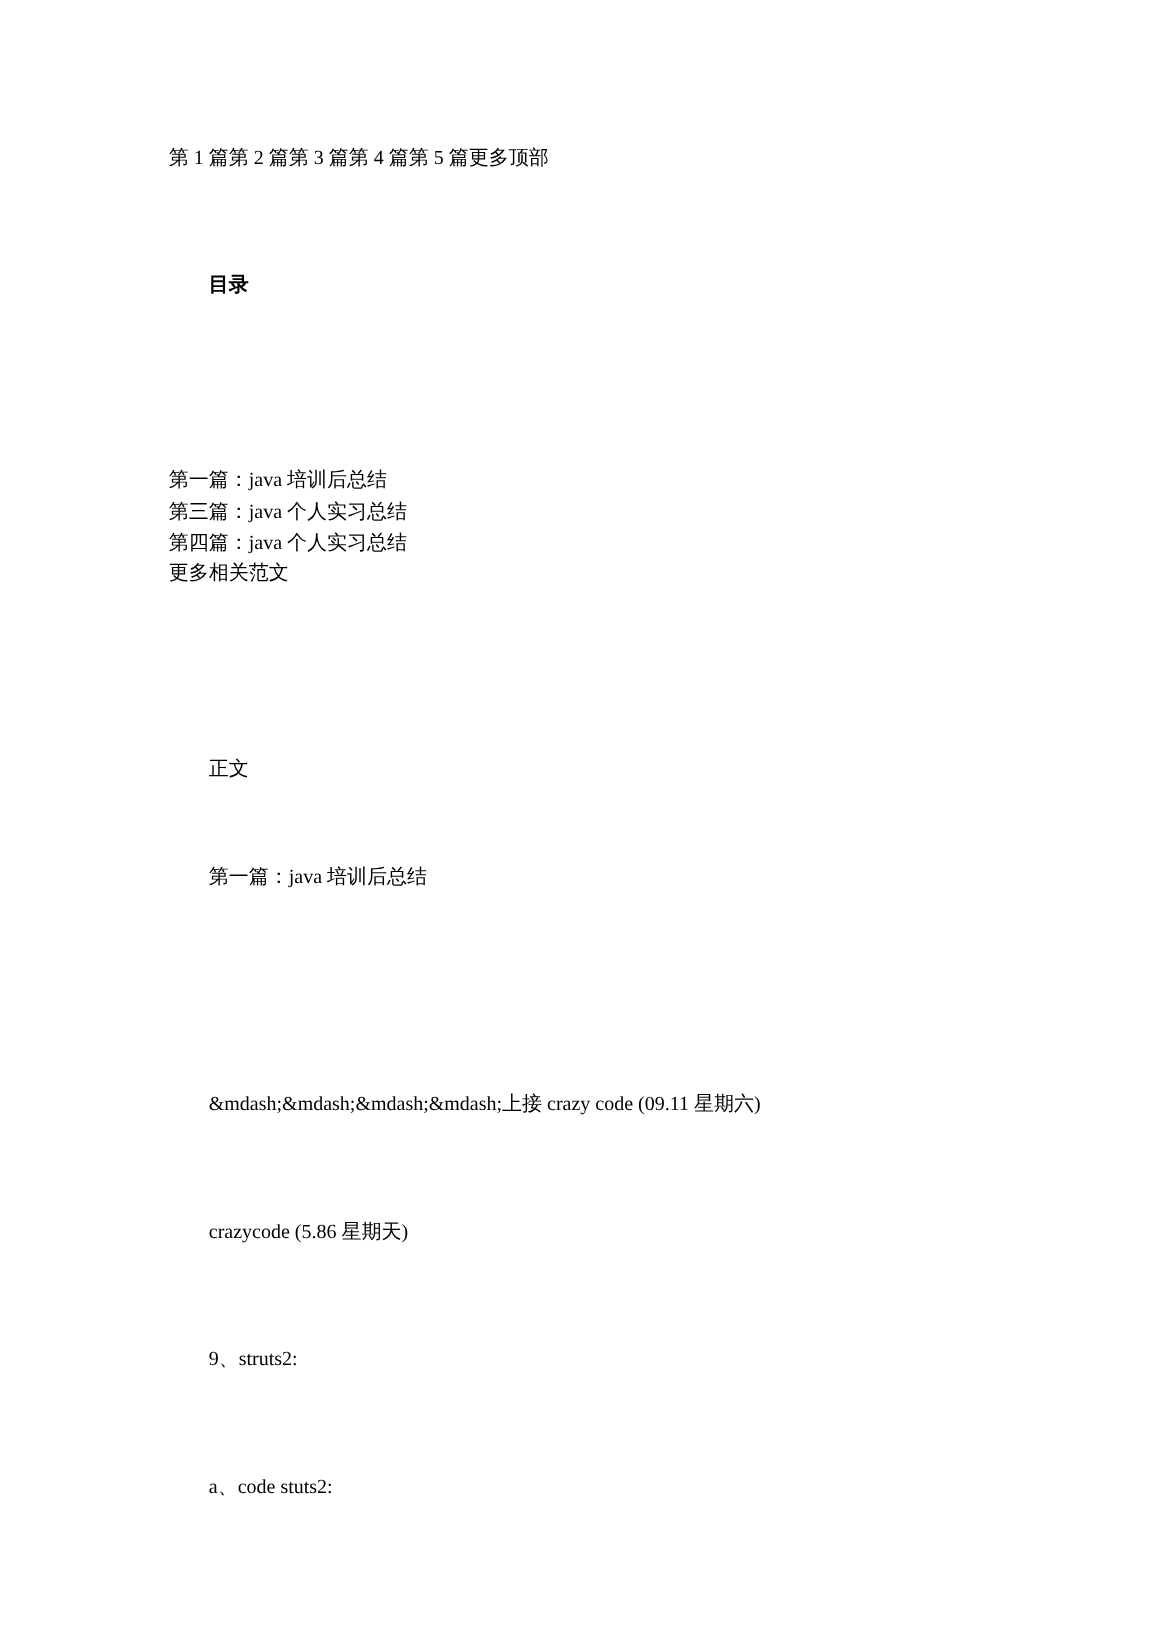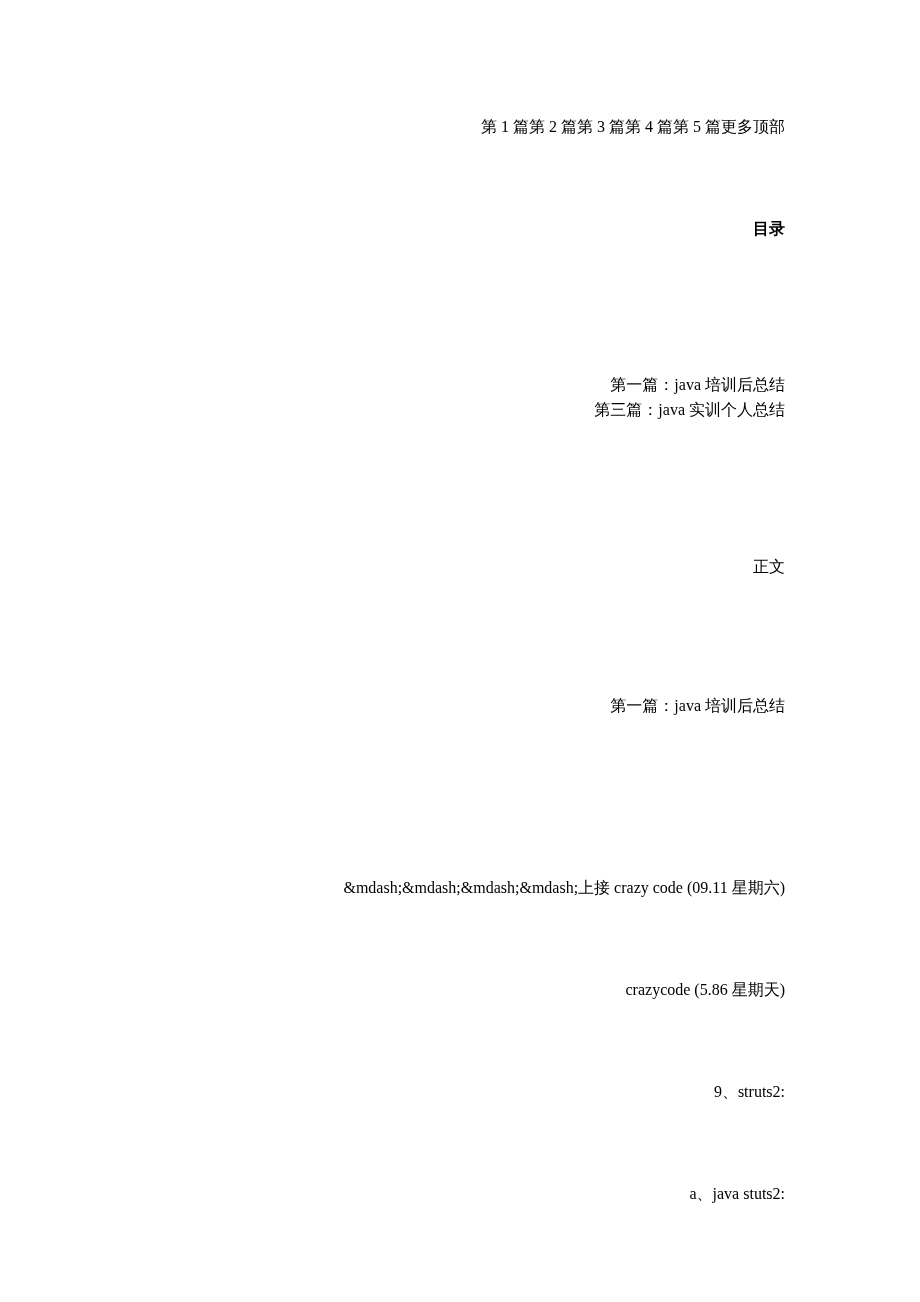--- a/index.html
+++ b/index.html
@@ -1,19 +1,18 @@
 <!DOCTYPE html>
 <html><head>
   <meta charset="utf-8">
   <style>
     * {
       margin: 0;
       padding: 0;
       box-sizing: border-box;
-      text-align: right;
     }
     body {
       width: 920px;
       height: 1302px;
       background: #ffffff;
       font-family: "SimSun", "宋体", serif;
       font-size: 16px;
       color: #000000;
       line-height: 1.5;
       padding: 115px 135px 0 135px;
@@ -28,21 +27,21 @@
       margin-bottom: 132px;
       font-weight: bold;
     }
     .toc-list {
       margin-bottom: 132px;
     }
     .toc-item {
       line-height: 1.55;
     }
     .section-title {
-      margin-bottom: 115px;
+      margin-bottom: 62px;
     }
     .article-title {
       margin-bottom: 158px;
     }
     .para {
       margin-bottom: 78px;
     }
   </style>
 </head>
 <body>
@@ -50,21 +49,23 @@
 <div class="header-line">
   <span>第 1 篇第 2 篇第 3 篇第 4 篇第 5 篇更多顶部</span>
 </div>
 
 <div class="toc-title indent">
   <span>目录</span>
 </div>
 
 <div class="toc-list">
   <div class="toc-item"><span>第一篇：java 培训后总结</span></div>
-  <div class="toc-item"><span>第三篇：java 实训个人总结</span></div>
+  <div class="toc-item"><span>第三篇：java 个人实习总结</span></div>
+  <div class="toc-item"><span>第四篇：java 个人实习总结</span></div>
+  <div class="toc-item"><span>更多相关范文</span></div>
 </div>
 
 <div class="section-title indent">
   <span>正文</span>
 </div>
 
 <div class="article-title indent">
   <span>第一篇：java 培训后总结</span>
 </div>
 
@@ -74,14 +75,14 @@
 
 <div class="para indent">
   <span>crazycode (5.86 星期天)</span>
 </div>
 
 <div class="para indent">
   <span>9、struts2:</span>
 </div>
 
 <div class="para indent">
-  <span>a、java stuts2:</span>
+  <span>a、code stuts2:</span>
 </div>
 
 </body></html>

